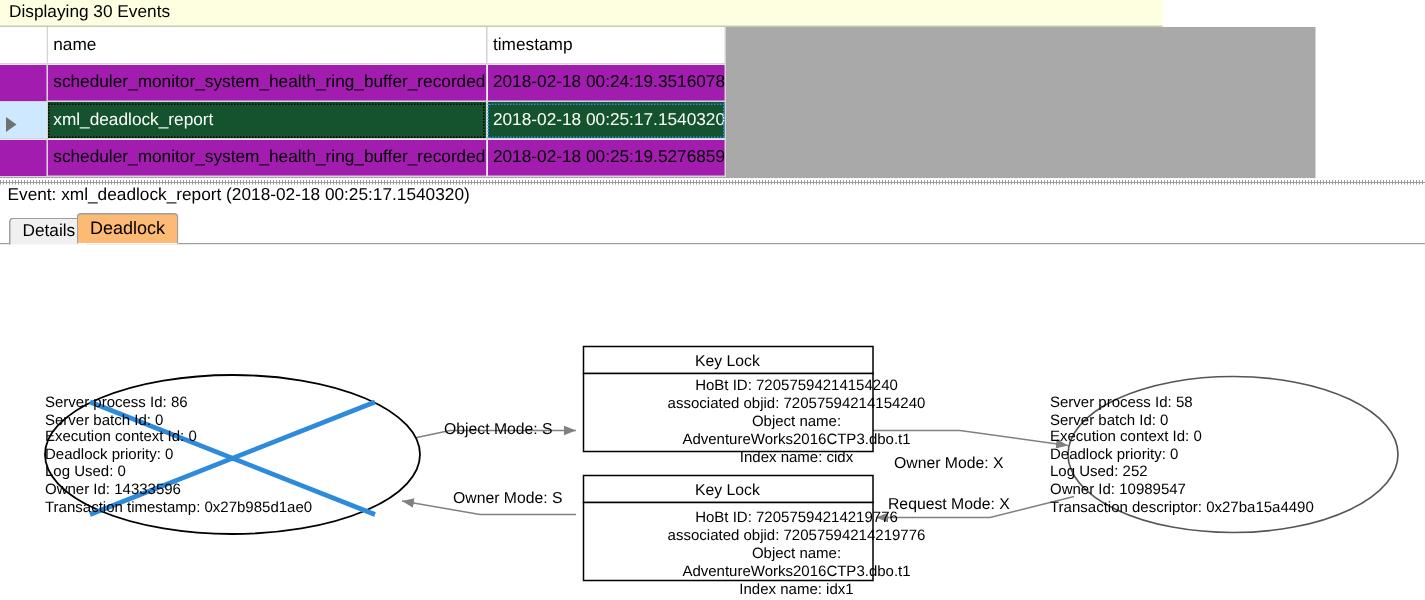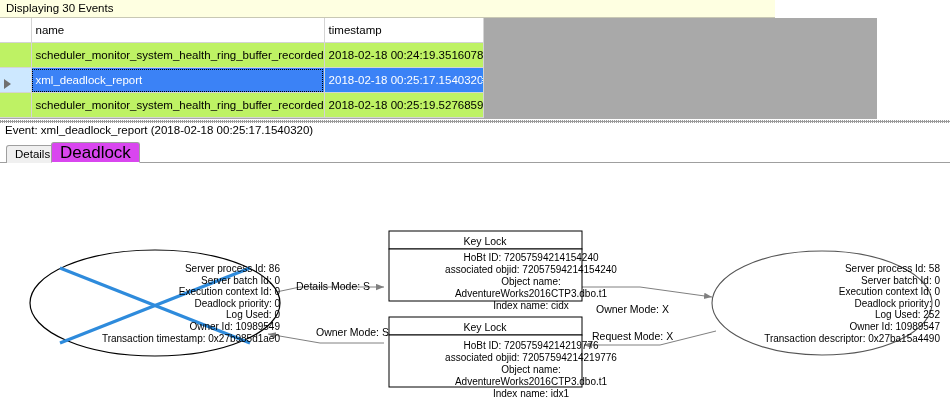--- a/index.html
+++ b/index.html
@@ -60,37 +60,37 @@
     border-left: none;
     padding: 0 0 0 4px;
     font-size: 11.5px;
     font-weight: normal;
     text-align: left;
     height: 24px;
     line-height: 24px;
     overflow: hidden;
     white-space: nowrap;
     box-sizing: border-box;
-    background: #bef264;
+    background: #a21caf;
   }
   table.grid tr.head th {
     border-bottom: 1px solid #d4d4d4;
     background: #ffffff;
   }
   col.c-sel { width: 31px; }
   col.c-name { width: 273px; }
   col.c-ts { width: 146px; }
 
   td.sel-cell, th.sel-cell {
     padding: 0;
     text-align: center;
     background: #ffffff;
     position: relative;
   }
-  tr.selected td { background: #3b82f6; color: #ffffff; }
+  tr.selected td { background: #14532d; color: #ffffff; }
   tr.selected td.sel-cell { background: #cde8ff; color: #000; }
   tr.selected td.name-cell { outline: 1px dotted #000; outline-offset: -2px; }
   tr.selected td.ts-cell  { outline: 1px dotted #1e90ff; outline-offset: -2px; margin-left: 19px; }
 
   .row-arrow {
     display: inline-block;
     width: 0; height: 0;
     border-top: 5px solid transparent;
     border-bottom: 5px solid transparent;
     border-left: 7px solid #707070;
@@ -151,41 +151,41 @@
     border-top-left-radius: 3px;
     border-top-right-radius: 3px;
     box-sizing: border-box;
     white-space: nowrap;
     color: #000;
   }
   .tab.active {
     top: 1px;
     height: 21px;
     line-height: 19px;
-    background: #d946ef;
+    background: #fdba74;
     border-bottom: 1px solid #ffffff;
     z-index: 3;
-    font-size: 17px;
+    font-size: 12px;
   }
   #tab-details { left: 6px; }
   #tab-deadlock { left: 51px; }
 
   
   .canvas {
     position: absolute;
     left: 0; top: 163px;
     width: 950px; height: 237px;
     background: #ffffff;
     overflow: hidden;
   }
   .canvas svg { position: absolute; left: 0; top: 0; }
 
   .node-text {
     position: absolute;
-    text-align: right;
+    text-align: left;
     font-size: 10px;
     line-height: 11.6px;
     color: #000;
     white-space: nowrap;
     pointer-events: none;
   }
   #proc-left-text  { left: 30px;  top: 100px; width: 250px; }
   #proc-right-text { left: 700px; top: 100px; width: 240px; }
 
   .lock-title {
@@ -207,21 +207,21 @@
   #lock-bot-body   { left: 390px; top: 177px; width: 190px; }
 
   .edge-label {
     position: absolute;
     font-size: 10.5px;
     color: #000;
     white-space: nowrap;
   }
   #edge-req-s   { left: 296px; top: 117px; }
   #edge-own-x   { left: 596px; top: 120px; margin-top: 20px; }
-  #edge-own-s   { left: 302px; top: 163px; margin-left: 14px; }
+  #edge-own-s   { left: 302px; top: 163px; }
   #edge-req-x   { left: 592px; top: 167px; text-align: center; }
 </style>
 </head>
 <body>
 
 <div id="app">
 
   <div class="banner">
     <span class="banner-text">Displaying 30 Events</span>
   </div>
@@ -318,21 +318,21 @@
         <rect x="389" y="172" width="193" height="52" fill="#ffffff" stroke="#000000" stroke-width="1"></rect>
       </g>
     </svg>
 
     <div class="node-text" id="proc-left-text">
       <div>Server process Id: 86</div>
       <div>Server batch Id: 0</div>
       <div>Execution context Id: 0</div>
       <div>Deadlock priority: 0</div>
       <div>Log Used: 0</div>
-      <div>Owner Id: 10989549</div>
+      <div>Owner Id: 14333596</div>
       <div>Transaction timestamp: 0x27b985d1ae0</div>
     </div>
 
     <div class="node-text" id="proc-right-text">
       <div>Server process Id: 58</div>
       <div>Server batch Id: 0</div>
       <div>Execution context Id: 0</div>
       <div>Deadlock priority: 0</div>
       <div>Log Used: 252</div>
       <div>Owner Id: 10989547</div>
@@ -348,19 +348,19 @@
     </div>
 
     <div class="lock-title" id="lock-bot-title">Key Lock</div>
     <div class="lock-body" id="lock-bot-body">
       <div>HoBt ID: 72057594214219776</div>
       <div>associated objid: 72057594214219776</div>
       <div>Object name: AdventureWorks2016CTP3.dbo.t1</div>
       <div>Index name: idx1</div>
     </div>
 
-    <div class="edge-label" id="edge-req-s">Details Mode: S</div>
+    <div class="edge-label" id="edge-req-s">Object Mode: S</div>
     <div class="edge-label" id="edge-own-x">Owner Mode: X</div>
     <div class="edge-label" id="edge-own-s">Owner Mode: S</div>
     <div class="edge-label" id="edge-req-x">Request Mode: X</div>
 
   </div>
 </div>
 
 </body></html>

